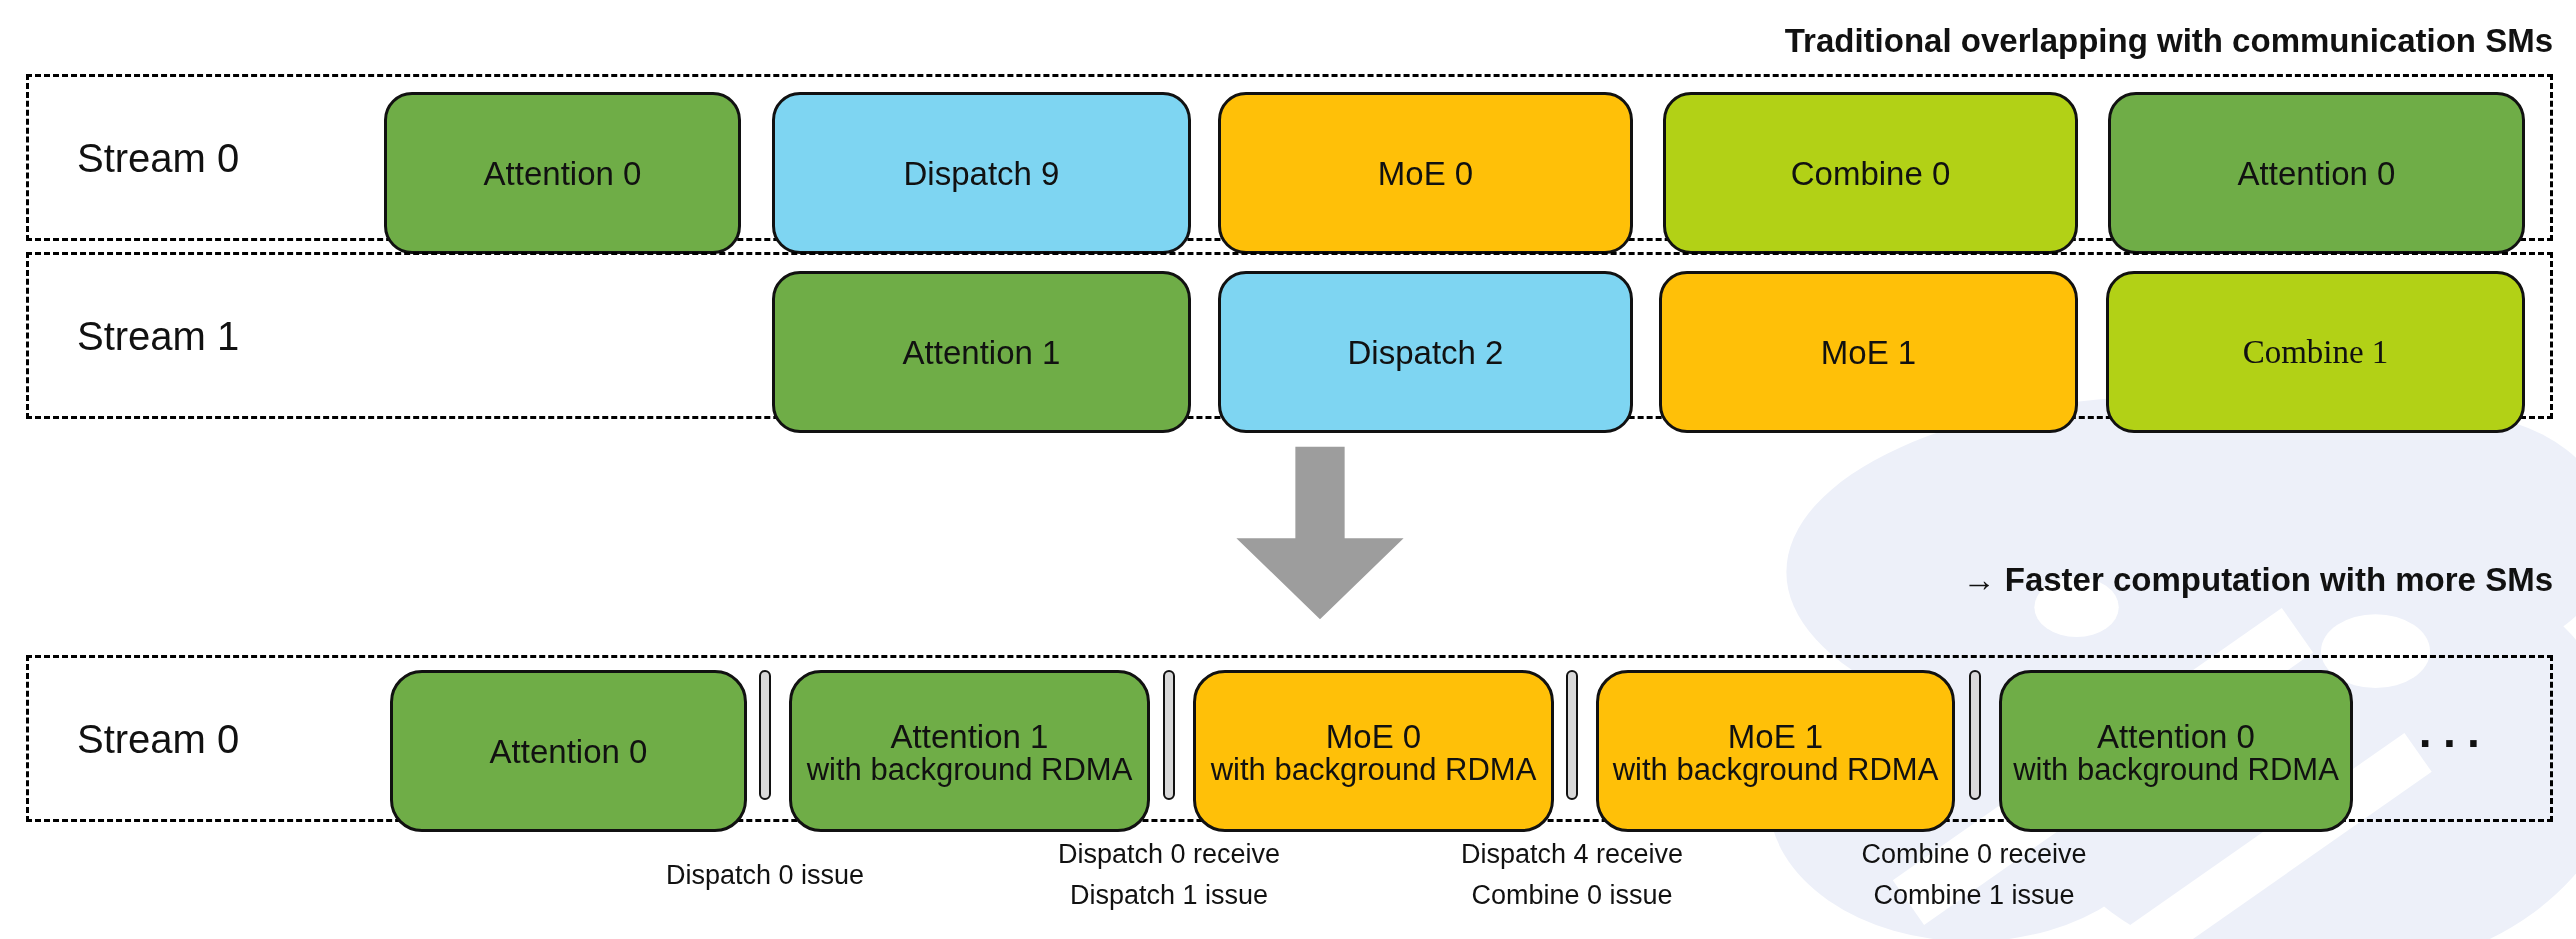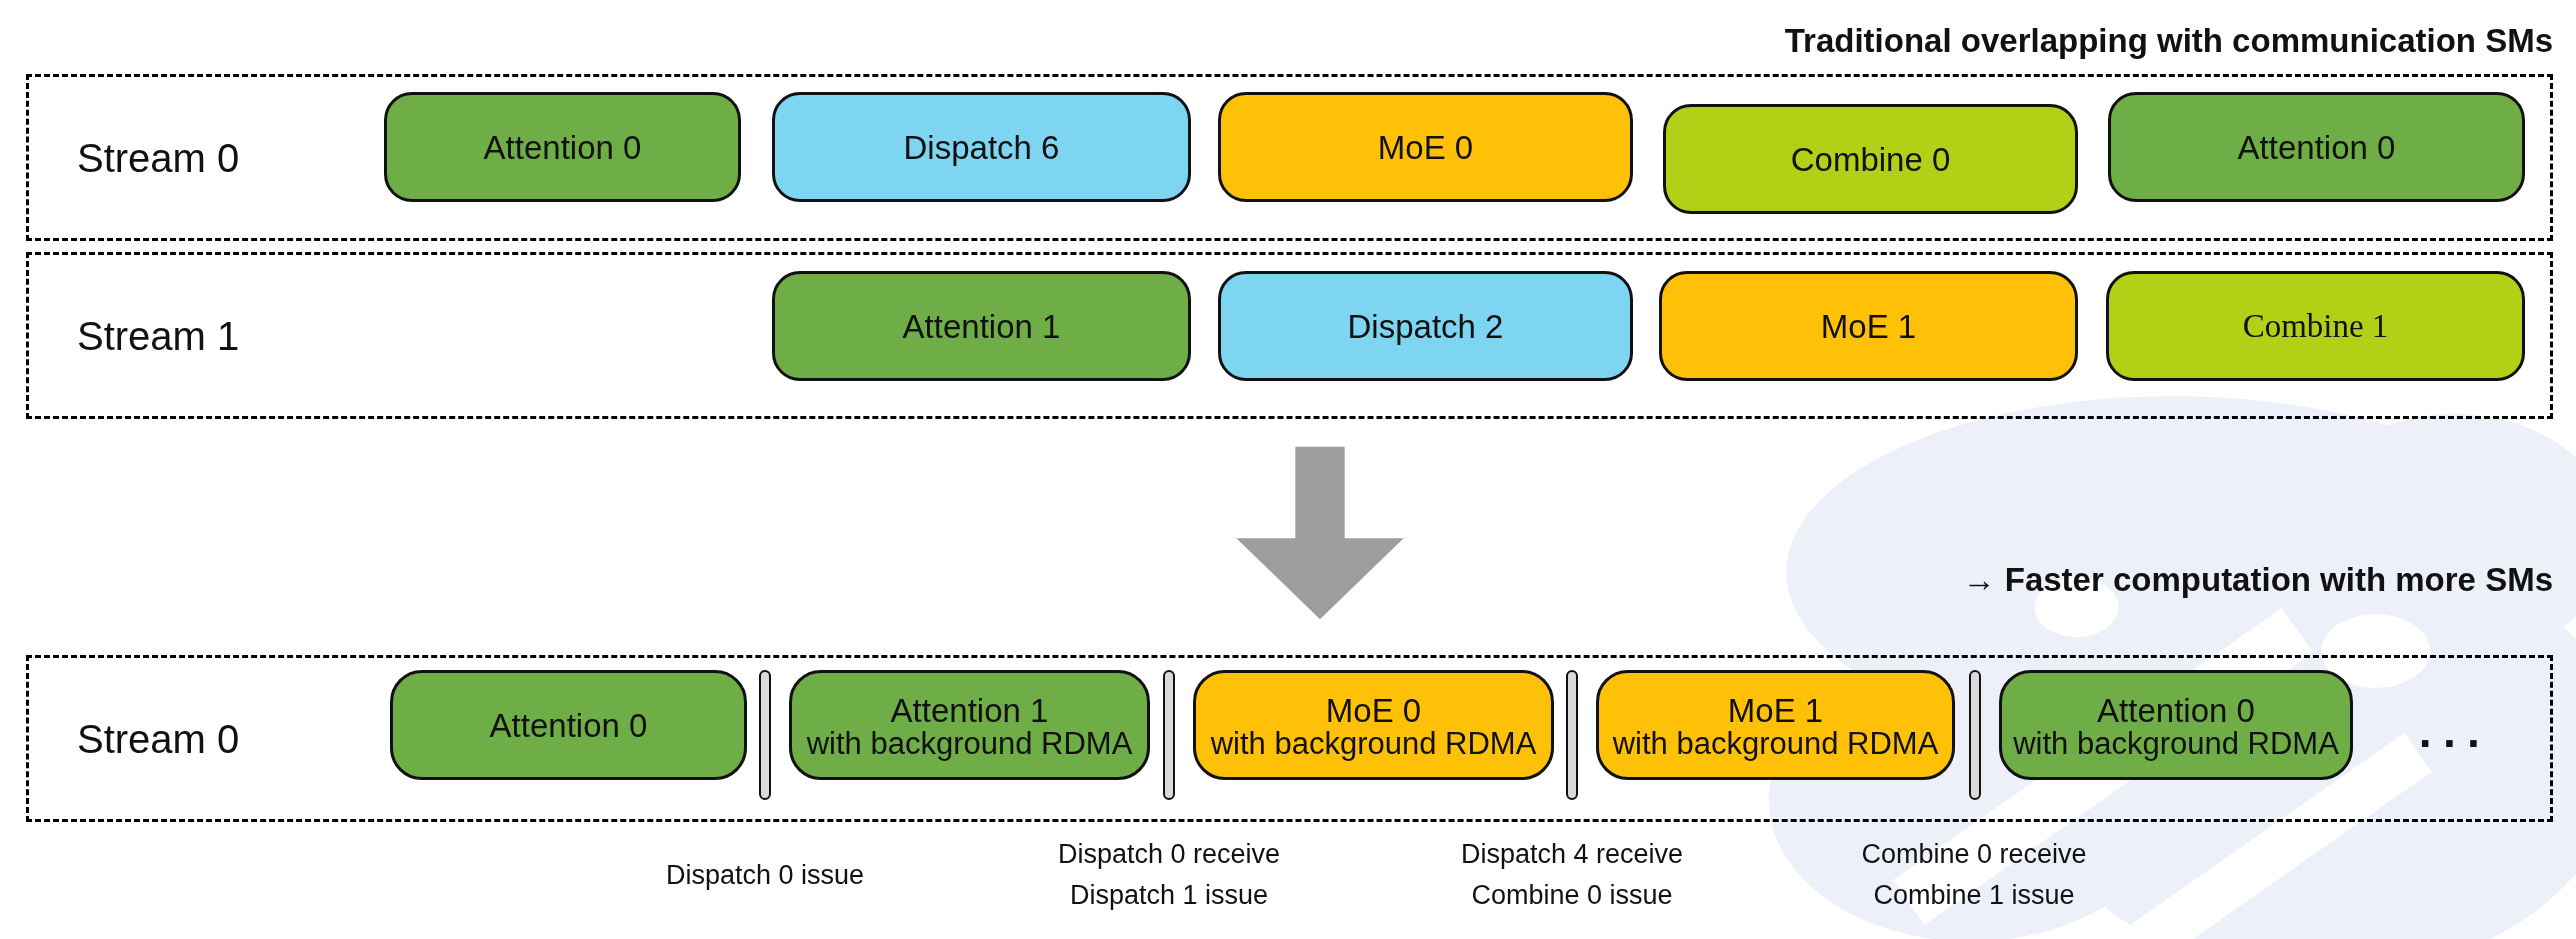--- a/index.html
+++ b/index.html
@@ -22,21 +22,21 @@
     position:absolute; left:26px; width:2527px;
     border:3.5px dashed #000000;
     box-sizing:border-box; background:transparent;
   }
   .lane-label {
     position:absolute; left:48px; top:50%;
     transform:translateY(-50%);
     font-size:40px; white-space:nowrap;
   }
   .task {
-    position:absolute; height:110px;
+    position:absolute; height:162px;
     border:3.5px solid #111111; border-radius:28px;
     box-sizing:border-box;
     display:flex; flex-direction:column;
     align-items:center; justify-content:center;
     text-align:center;
   }
   .task-label { font-size:33px; line-height:37px; white-space:nowrap; }
   .task-sublabel { font-size:31px; line-height:30px; white-space:nowrap; }
   .sep {
     position:absolute; top:670px; width:12.3px; height:130px;
@@ -77,26 +77,26 @@
     <div>Traditional overlapping with communication SMs</div>
   </div>
 
   <div class="lane" style="top:74px; height:167px;">
     <div class="lane-label">Stream 0</div>
   </div>
   <div class="task" style="left: 384px; top: 92px; width: 357px; background: rgb(111, 173, 71);">
     <span class="task-label">Attention 0</span>
   </div>
   <div class="task" style="left: 772px; top: 92px; width: 419px; background: rgb(126, 213, 242);">
-    <span class="task-label">Dispatch 6</span>
+    <span class="task-label">Dispatch 9</span>
   </div>
   <div class="task" style="left: 1218px; top: 92px; width: 415px; background: rgb(255, 192, 8);">
     <span class="task-label">MoE 0</span>
   </div>
-  <div class="task" style="left: 1663px; top: 92px; width: 415px; background: rgb(178, 209, 22); margin-top: 12px;">
+  <div class="task" style="left: 1663px; top: 92px; width: 415px; background: rgb(178, 209, 22);">
     <span class="task-label">Combine 0</span>
   </div>
   <div class="task" style="left: 2108px; top: 92px; width: 417px; background: rgb(111, 173, 71);">
     <span class="task-label">Attention 0</span>
   </div>
 
   <div class="lane" style="top:252px; height:167px;">
     <div class="lane-label">Stream 1</div>
   </div>
   <div class="task" style="left: 772px; top: 271px; width: 419px; background: rgb(111, 173, 71);">

